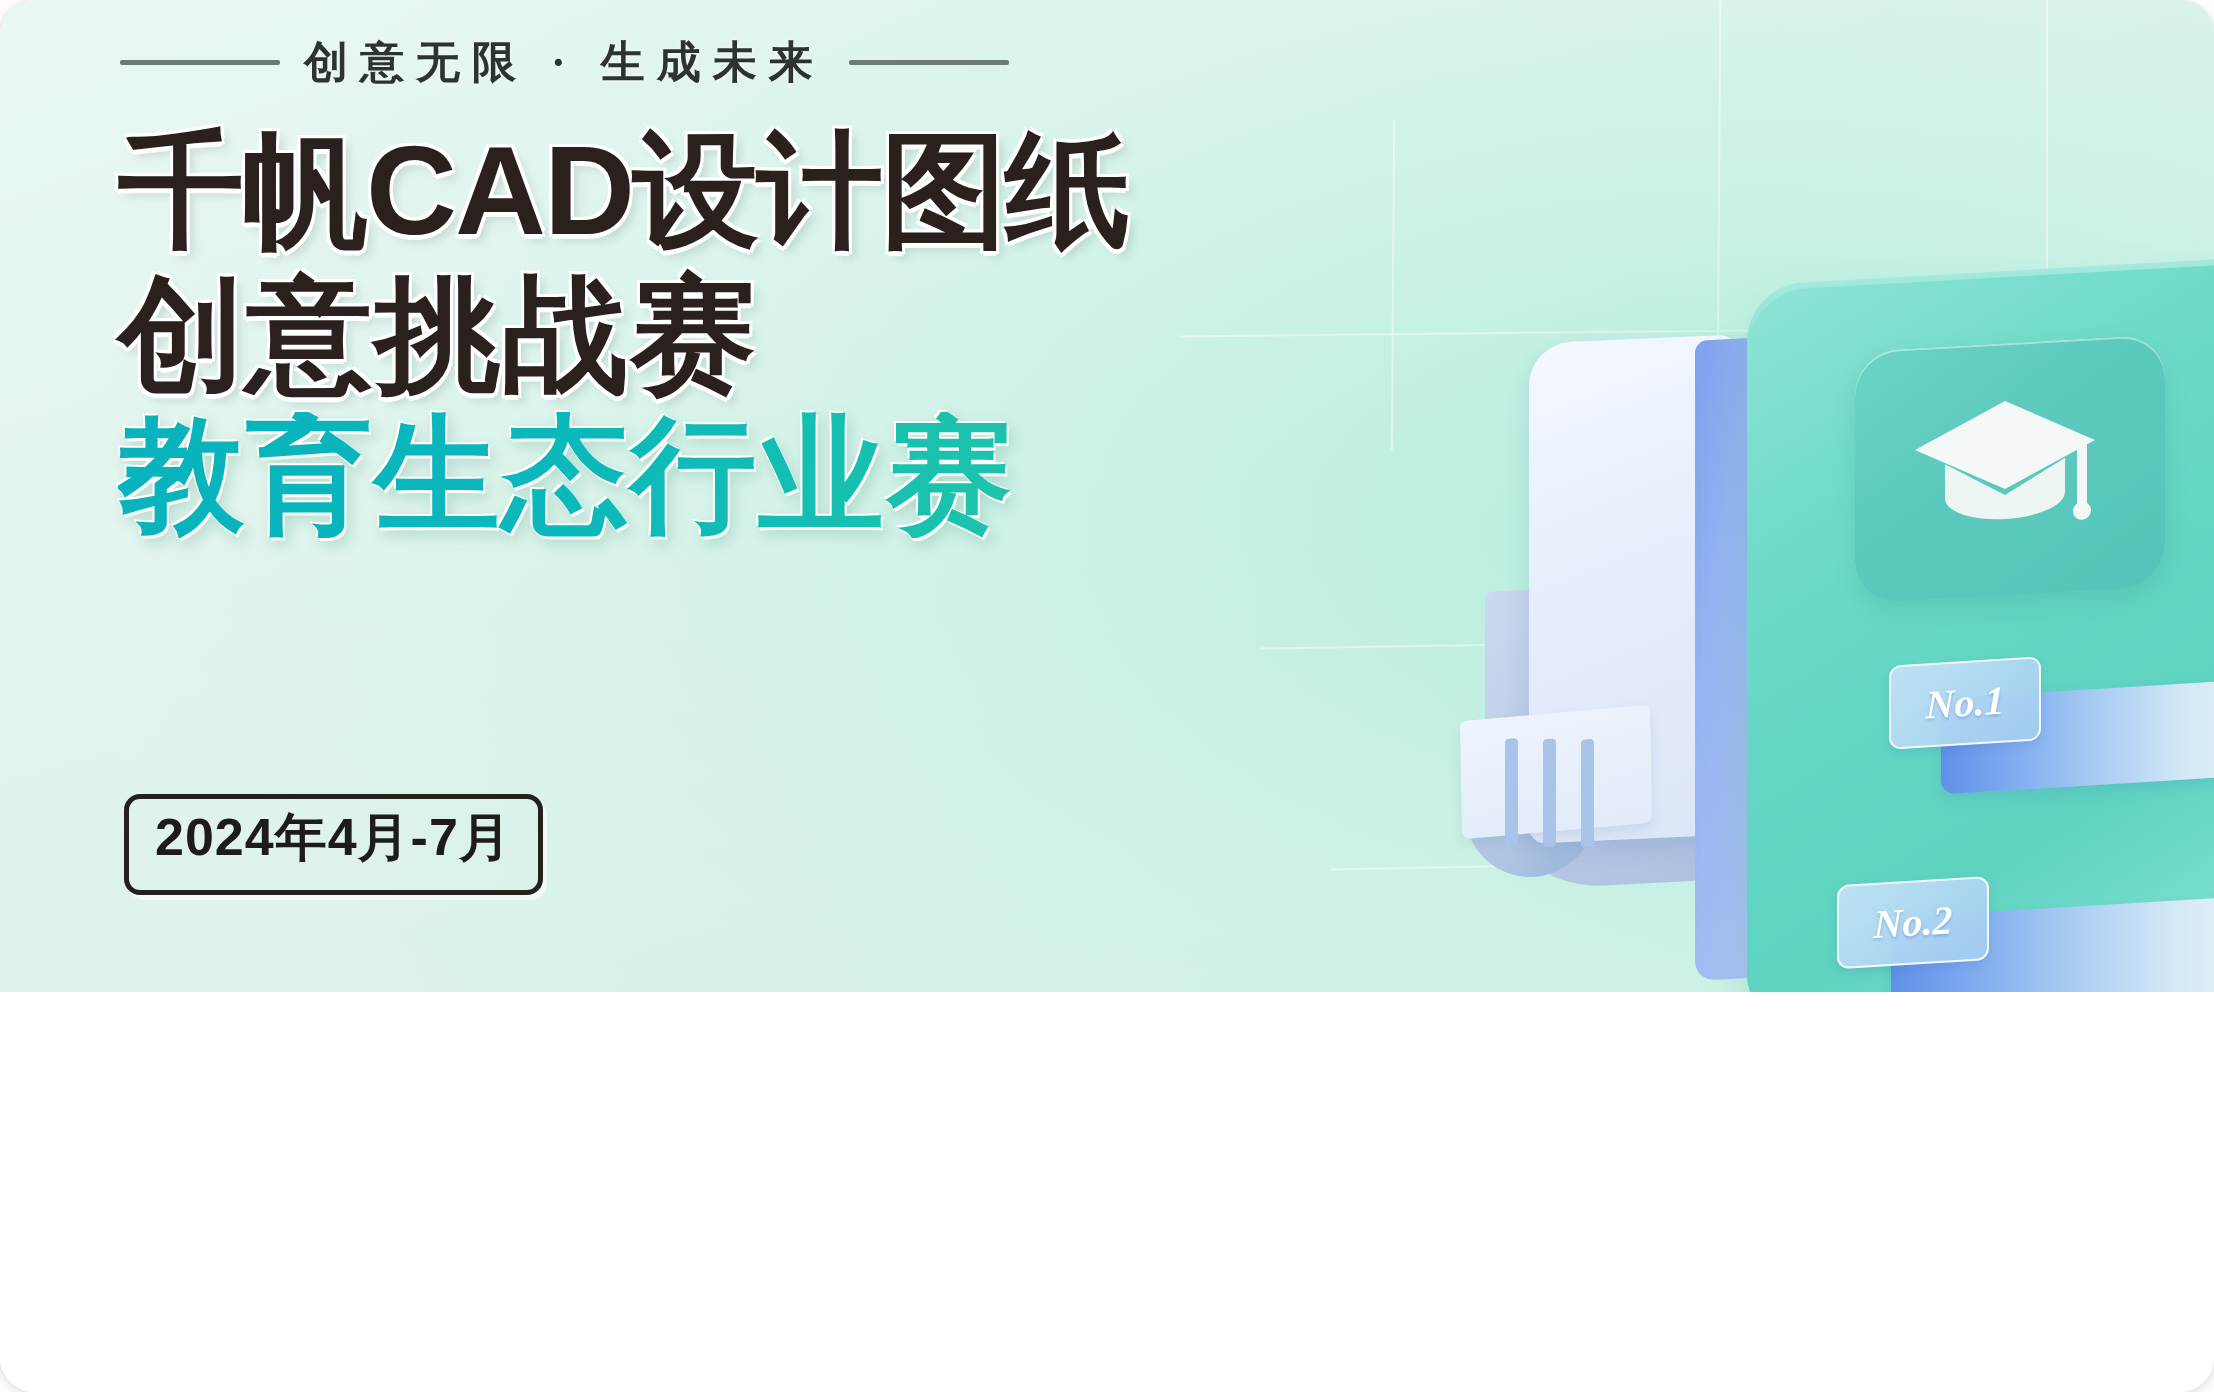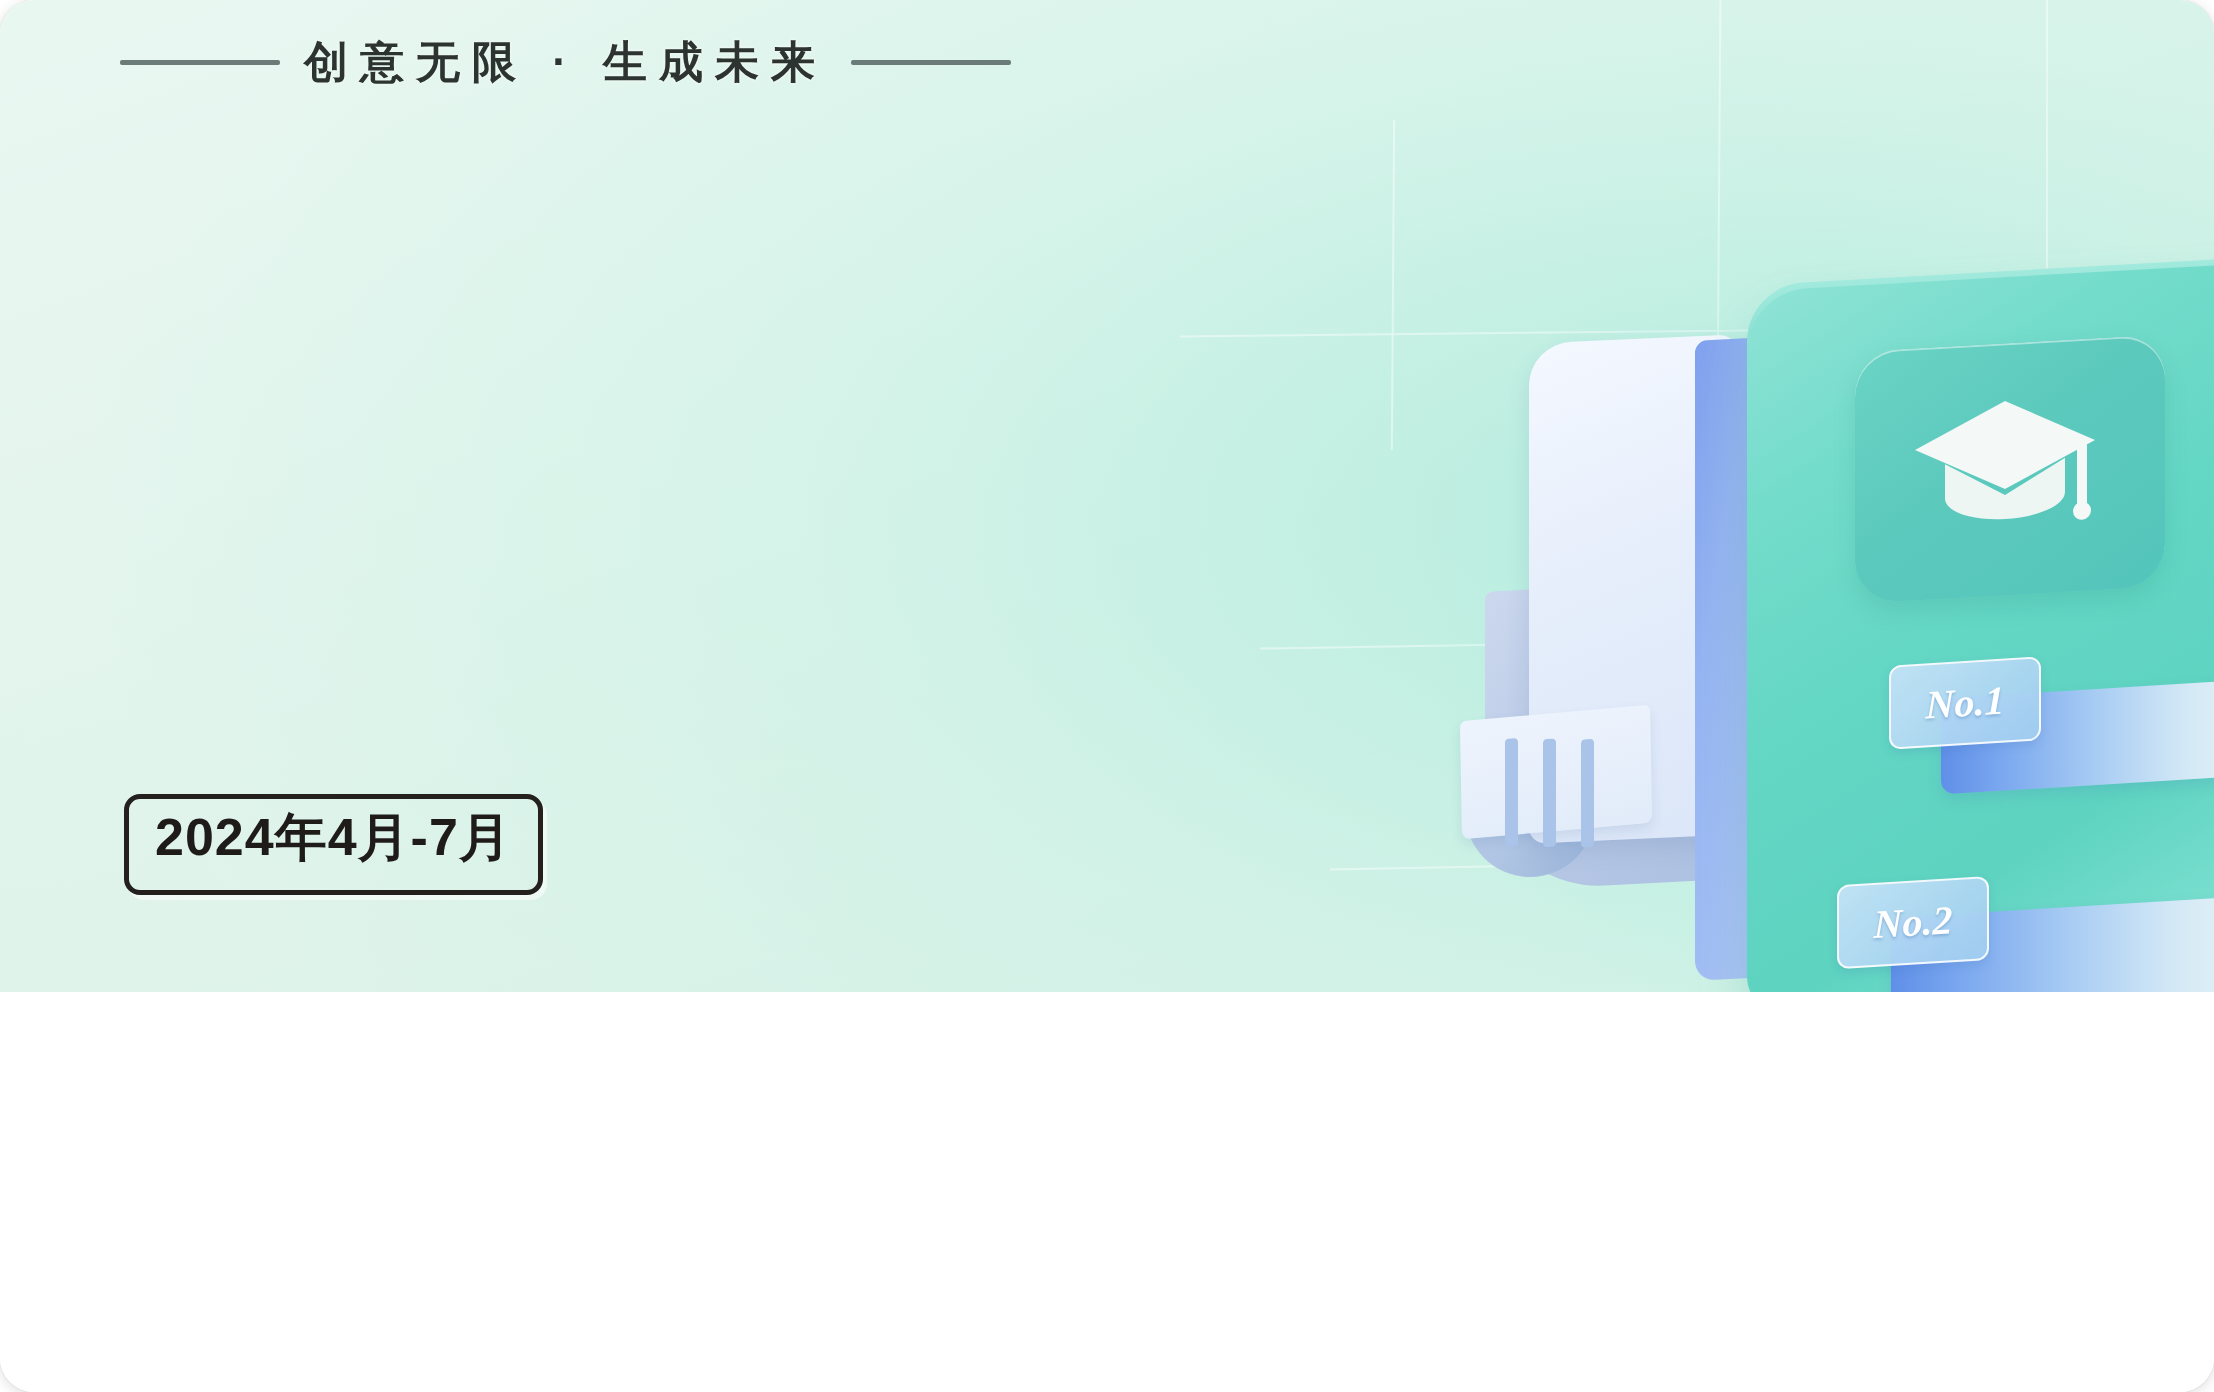--- a/index.html
+++ b/index.html
@@ -68,21 +68,21 @@
   }
   .tag-rule {
     height: 5px;
     background: #6b7c78;
     flex: 0 0 auto;
     border-radius: 2px;
   }
   .tag-rule.left  { width: 160px; }
   .tag-rule.right { width: 160px; }
   .tagline-text {
-    font-family: Liberation Sans, sans-serif;
+    font-family: Liberation Serif, serif;
     font-size: 44px;
     font-weight: 700;
     color: #2c3330;
     letter-spacing: 12px;
     white-space: nowrap;
     text-shadow:
        2px 0 0 #e9f7f1, -2px 0 0 #e9f7f1,
        0 2px 0 #e9f7f1,  0 -2px 0 #e9f7f1;
   }
 
@@ -349,20 +349,25 @@
     </div>
 
     <div class="illus-glow"></div>
 
     <div class="tagline">
       <span class="tag-rule left"></span>
       <span class="tagline-text">创意无限 · 生成未来</span>
       <span class="tag-rule right"></span>
     </div>
 
+    <div class="headlines">
+      <div class="hl hl-1">千帆CAD设计图纸</div>
+      <div class="hl hl-2">创意挑战赛</div>
+      <div class="hl hl-3">教育生态行业赛</div>
+    </div>
 
     <div class="date-badge">
       <span class="date-badge-text">2024年4月-7月</span>
     </div>
 
     <div class="illus">
 
       <div class="scroll-body"></div>
       <div class="scroll-cap"></div>
       <div class="scroll-sheet"></div>

